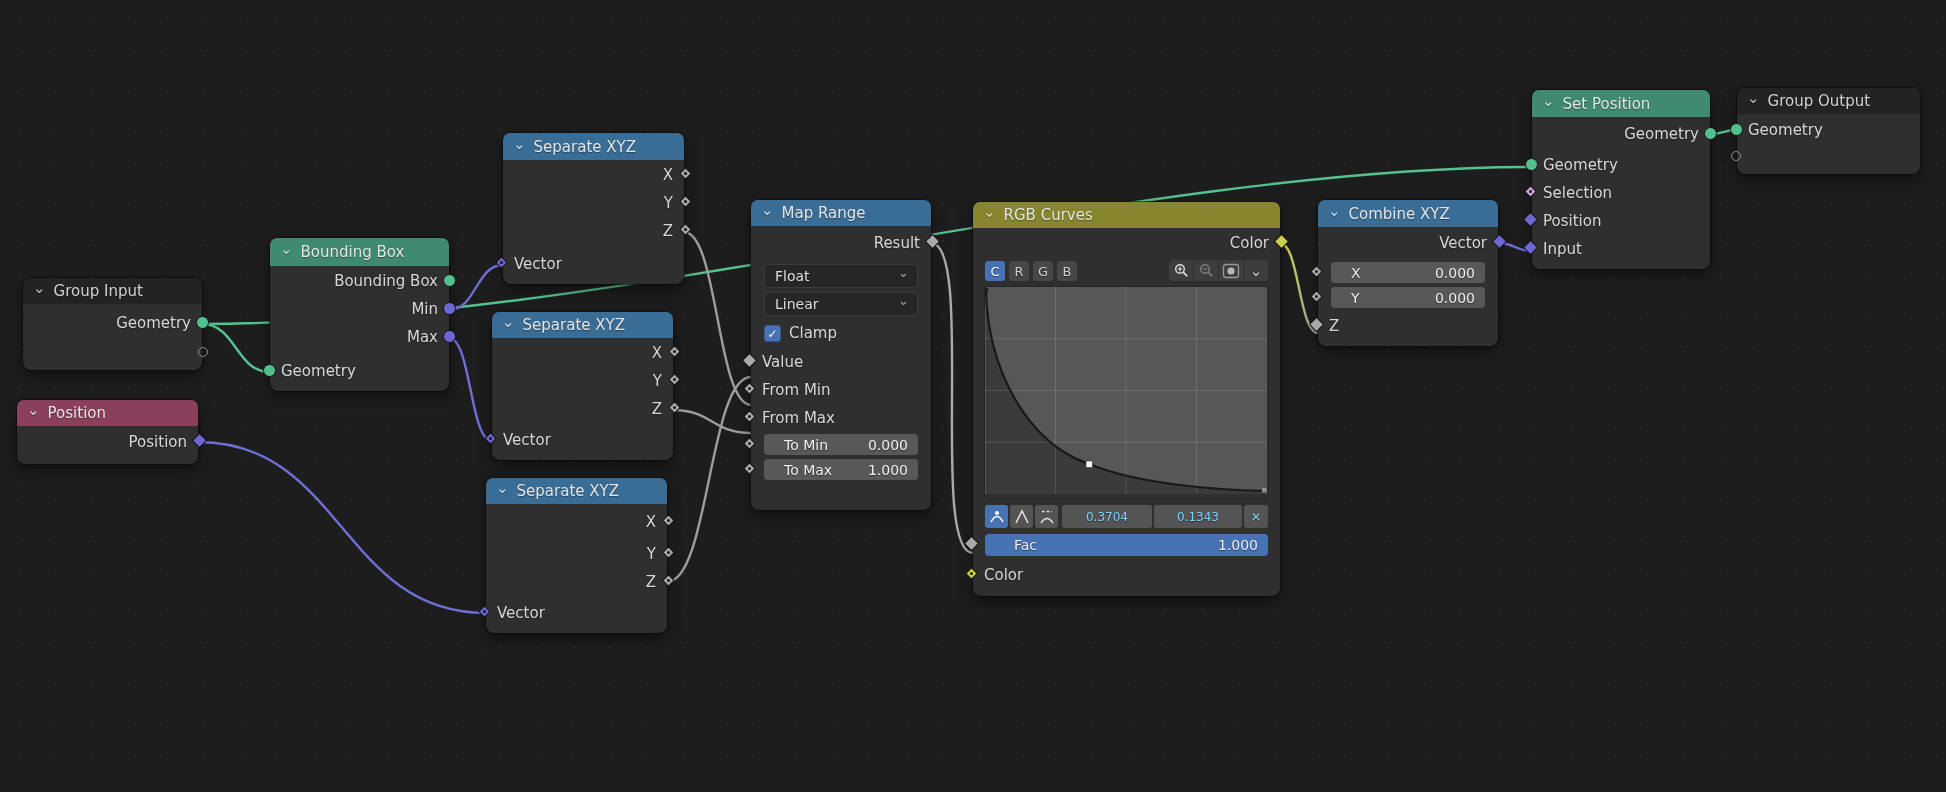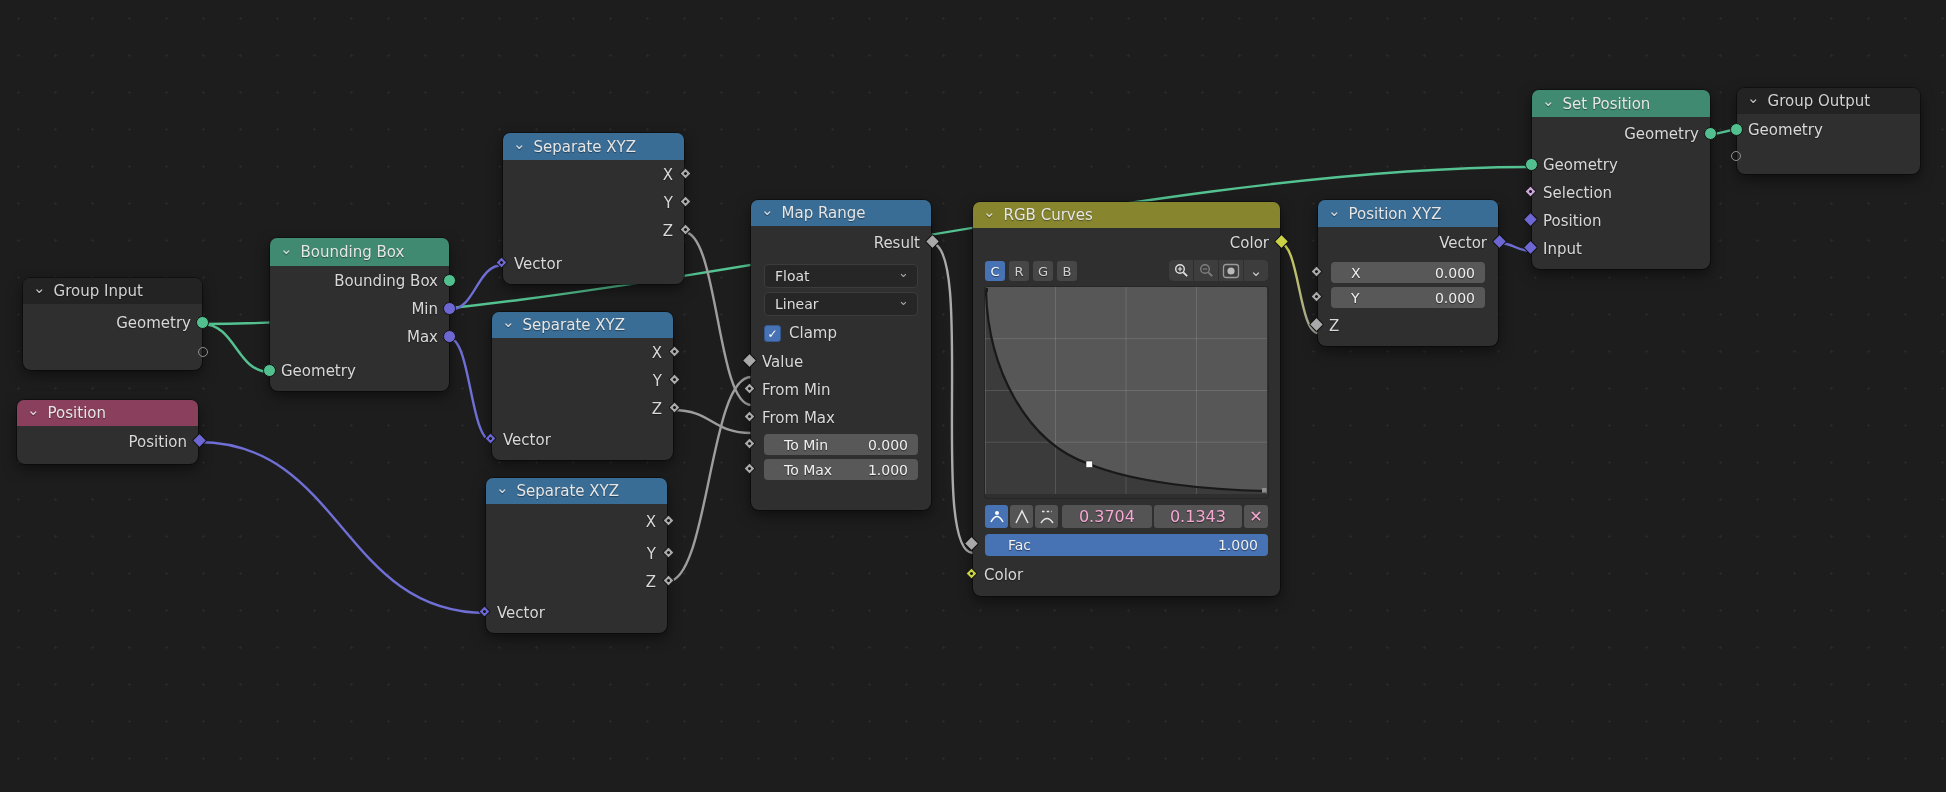--- a/index.html
+++ b/index.html
@@ -41,39 +41,39 @@
     margin:-1.75px 0 0 -1.75px;background:#141414;border-radius:50%;}
   .s-geo{background:#52C08E}.s-vec{background:#6D67D4}.s-flt{background:#A9A9A9}
   .s-bool{background:#CDA7D9}.s-col{background:#CBD145}
   .virt{width:10px;height:10px;border-radius:50%;background:transparent;border:1.5px solid #8f8f8f;}
   .virt.r{right:-6px;top:50%;margin-top:-6px}
   .virt.l{left:-6px;top:50%;margin-top:-6px}
   
   .slider{background:#585858;border-radius:4px;height:21px;flex:1;display:flex;align-items:center;
     justify-content:space-between;padding:0 10px 0 20px;font-size:14px;color:#f0f0f0;
     text-shadow:0 1px 1px rgba(0,0,0,.5);}
-  .slider.fac{background:#4772B3;height:22px;padding-left:23px;}
+  .slider.fac{background:#4772B3;height:22px;padding-left:29px;}
   .dropdown{background:#262626;border:1px solid #3c3c3c;border-radius:4px;height:22px;flex:1;
     display:flex;align-items:center;justify-content:space-between;padding:0 8px 0 10px;
     font-size:14px;color:#dcdcdc;}
   .dropdown .chev{opacity:.7;font-size:13px;line-height:8px;transform:translateY(-3px);}
   .wrow{display:flex;align-items:flex-end;position:relative;margin:4px 13px;}
   .checkbox{width:15px;height:15px;background:#4772B3;border:1px solid #35588e;border-radius:3px;
     color:#fff;font-size:12px;display:flex;align-items:center;justify-content:center;margin-right:8px;}
   .chanbtn{width:20px;height:20px;background:#474747;border-radius:3px;display:flex;align-items:center;
     justify-content:center;font-size:13px;color:#cfcfcf;margin-right:4px;text-shadow:0 1px 1px rgba(0,0,0,.5);}
   .chanbtn.sel{background:#4772B3;color:#fff;}
   .toolbtn{width:24px;height:21px;background:#3d3d3d;display:flex;align-items:center;justify-content:center;}
   .toolgrp{display:flex;border-radius:4px;overflow:hidden;gap:1px;}
   .curvewrap{margin:3px 12px;border-radius:3px;overflow:hidden;box-shadow:0 0 0 1px #262626;}
   .hbtn{width:23px;height:23px;background:#545454;border-radius:3px;display:flex;align-items:center;
     justify-content:center;margin-right:2px;}
   .hbtn.sel{background:#4772B3;}
   .vfield{height:23px;background:#545454;border-radius:3px;display:flex;align-items:center;
-    justify-content:center;font-size:16px;color:#f9a8d4;text-shadow:0 1px 1px rgba(0,0,0,.5);}
+    justify-content:center;font-size:12px;color:#7dd3fc;text-shadow:0 1px 1px rgba(0,0,0,.5);}
 </style>
 </head>
 <body>
 
 <div id="canvas">
 
   <svg id="wires" width="1946" height="792">
     <defs>
       <linearGradient id="wireYG" x1="0" y1="0" x2="1" y2="1">
         <stop offset="0" stop-color="#D2D64F"></stop>
@@ -371,21 +371,21 @@
       <div class="row" style="height:30px;">
         <span class="sock dia dot l s-col"></span>
         <span class="lbl">Color</span>
       </div>
     </div>
   </div>
 
   <div class="node" style="left:1318px;top:200px;width:180px;">
     <div class="nh hdr-conv" style="height:27px;">
       <span class="chev">⌄</span>
-      <span class="lbl">Position XYZ</span>
+      <span class="lbl">Combine XYZ</span>
     </div>
     <div class="nbody">
       <div class="row out" style="height:32px;">
         <span class="lbl">Vector</span>
         <span class="sock dia big r s-vec"></span>
       </div>
       <div class="wrow" style="margin:3px 13px;">
         <span class="sock dia dot s-flt" style="left:-19px;top:50%;margin-top:-6px;"></span>
         <div class="slider">
           <span>X</span>

